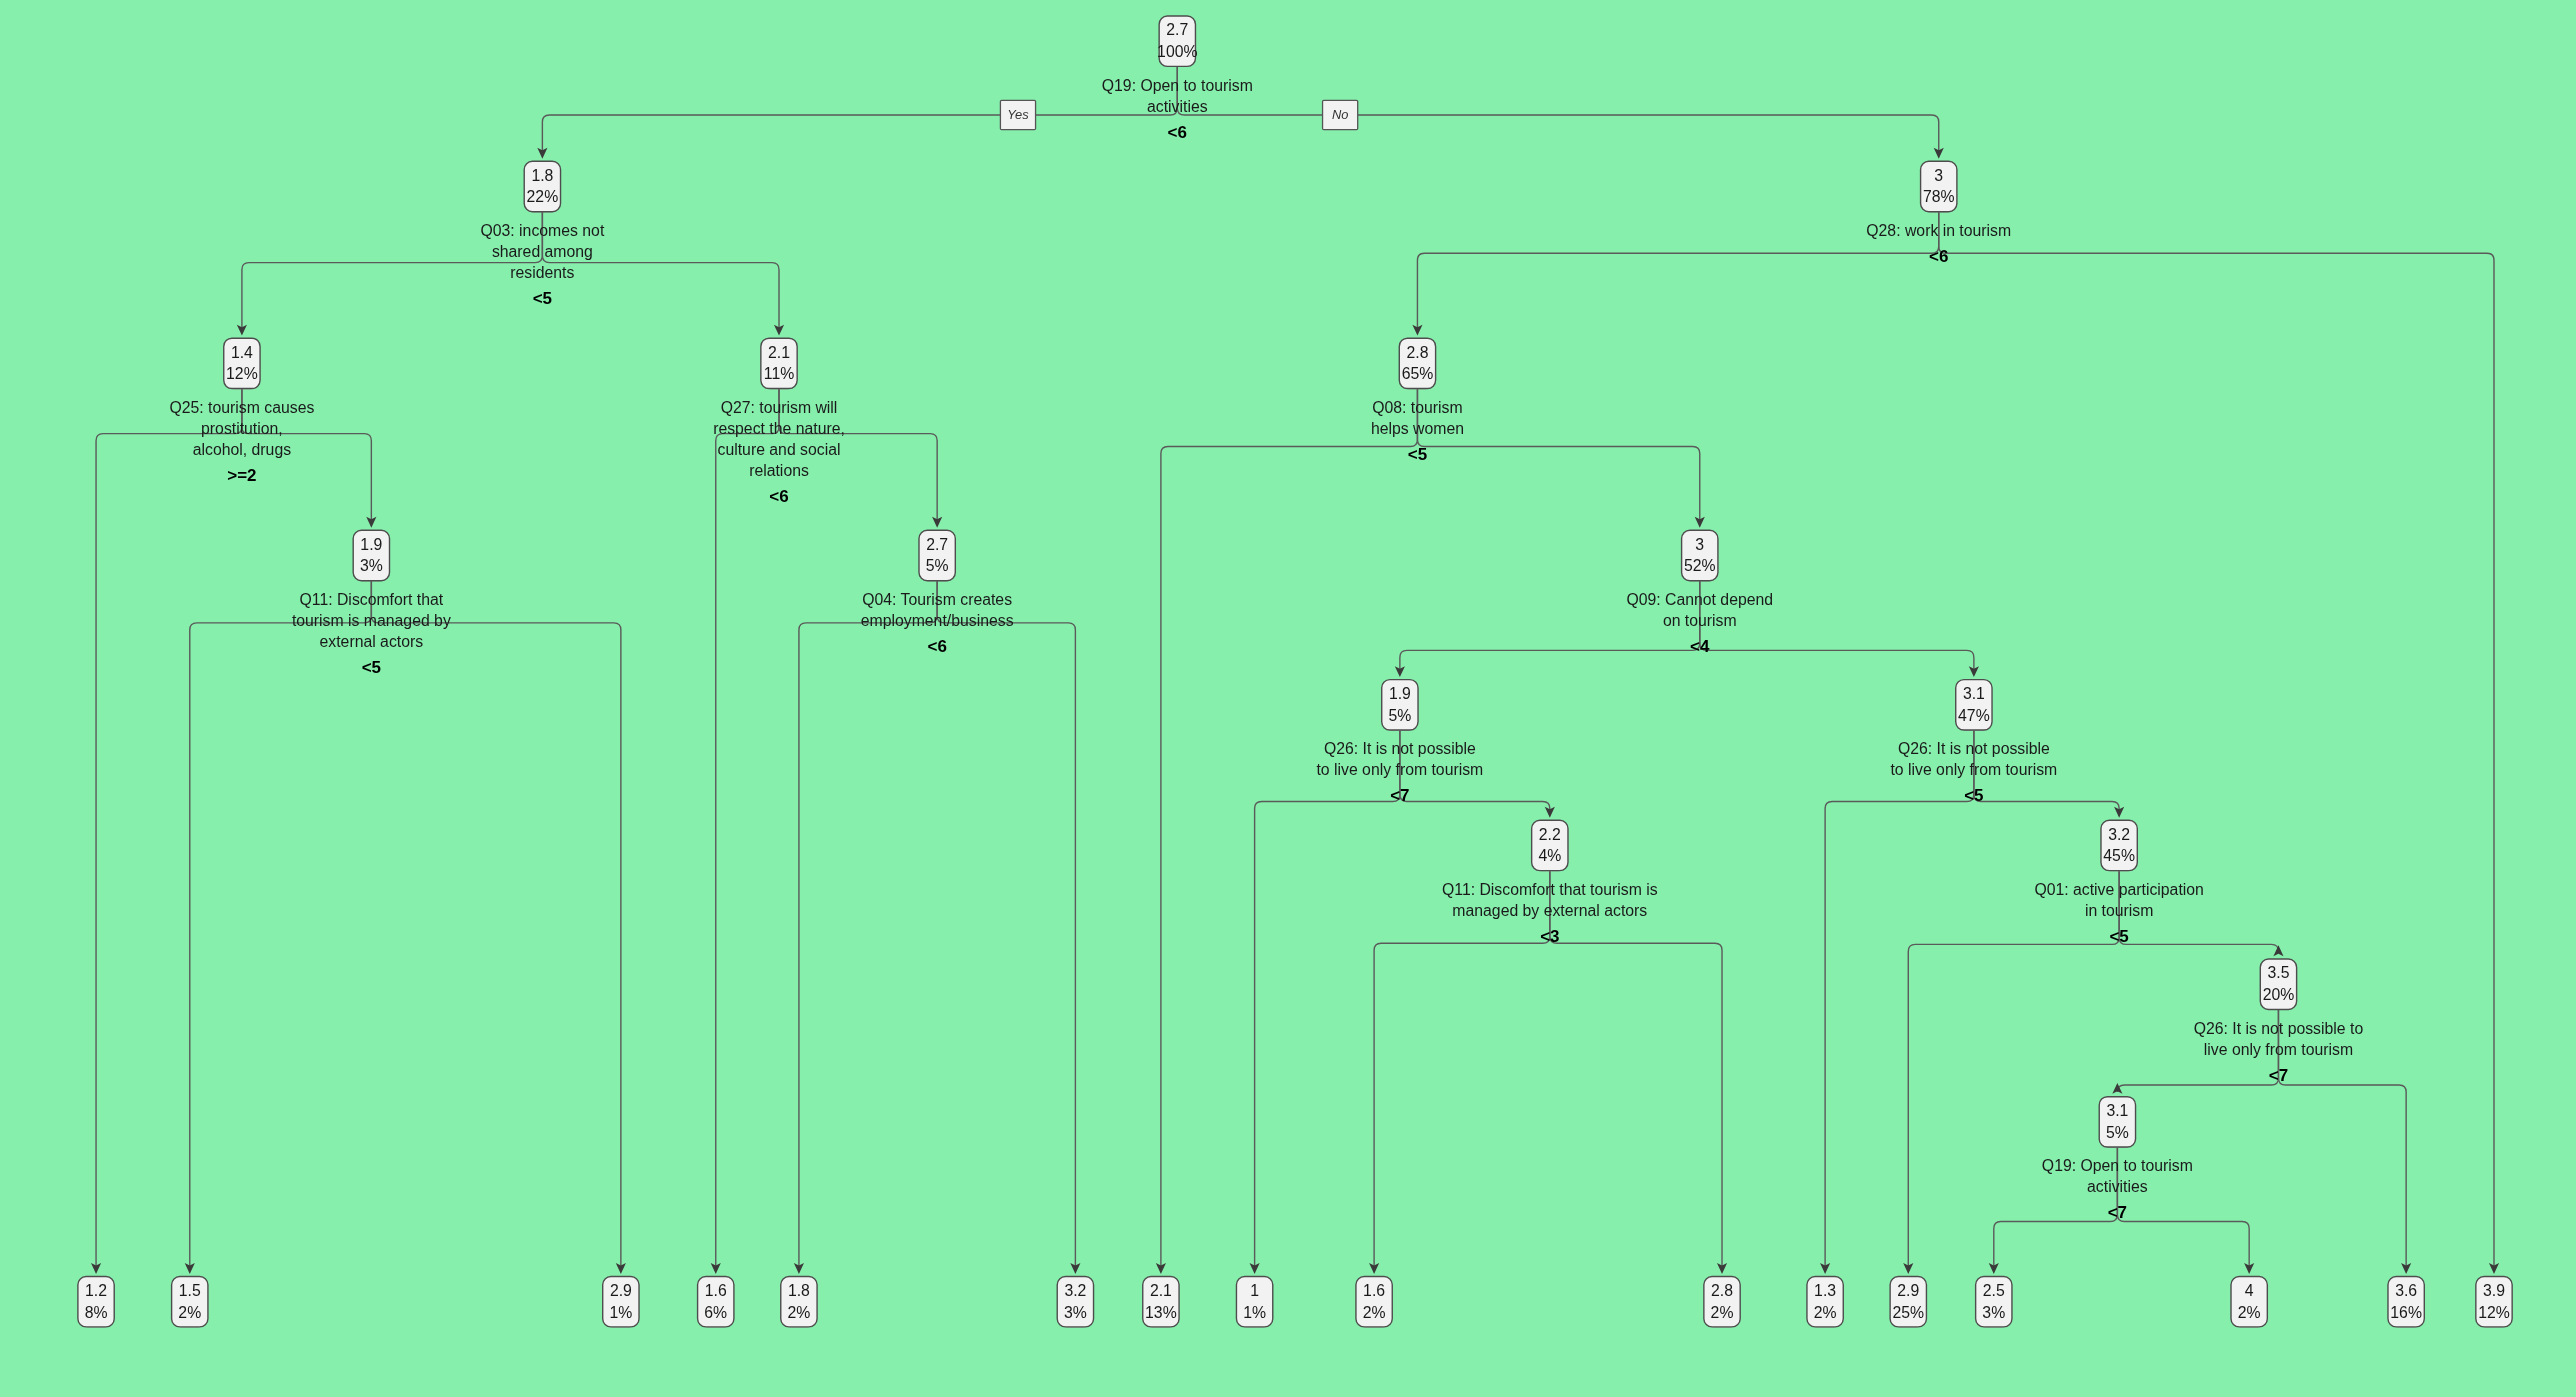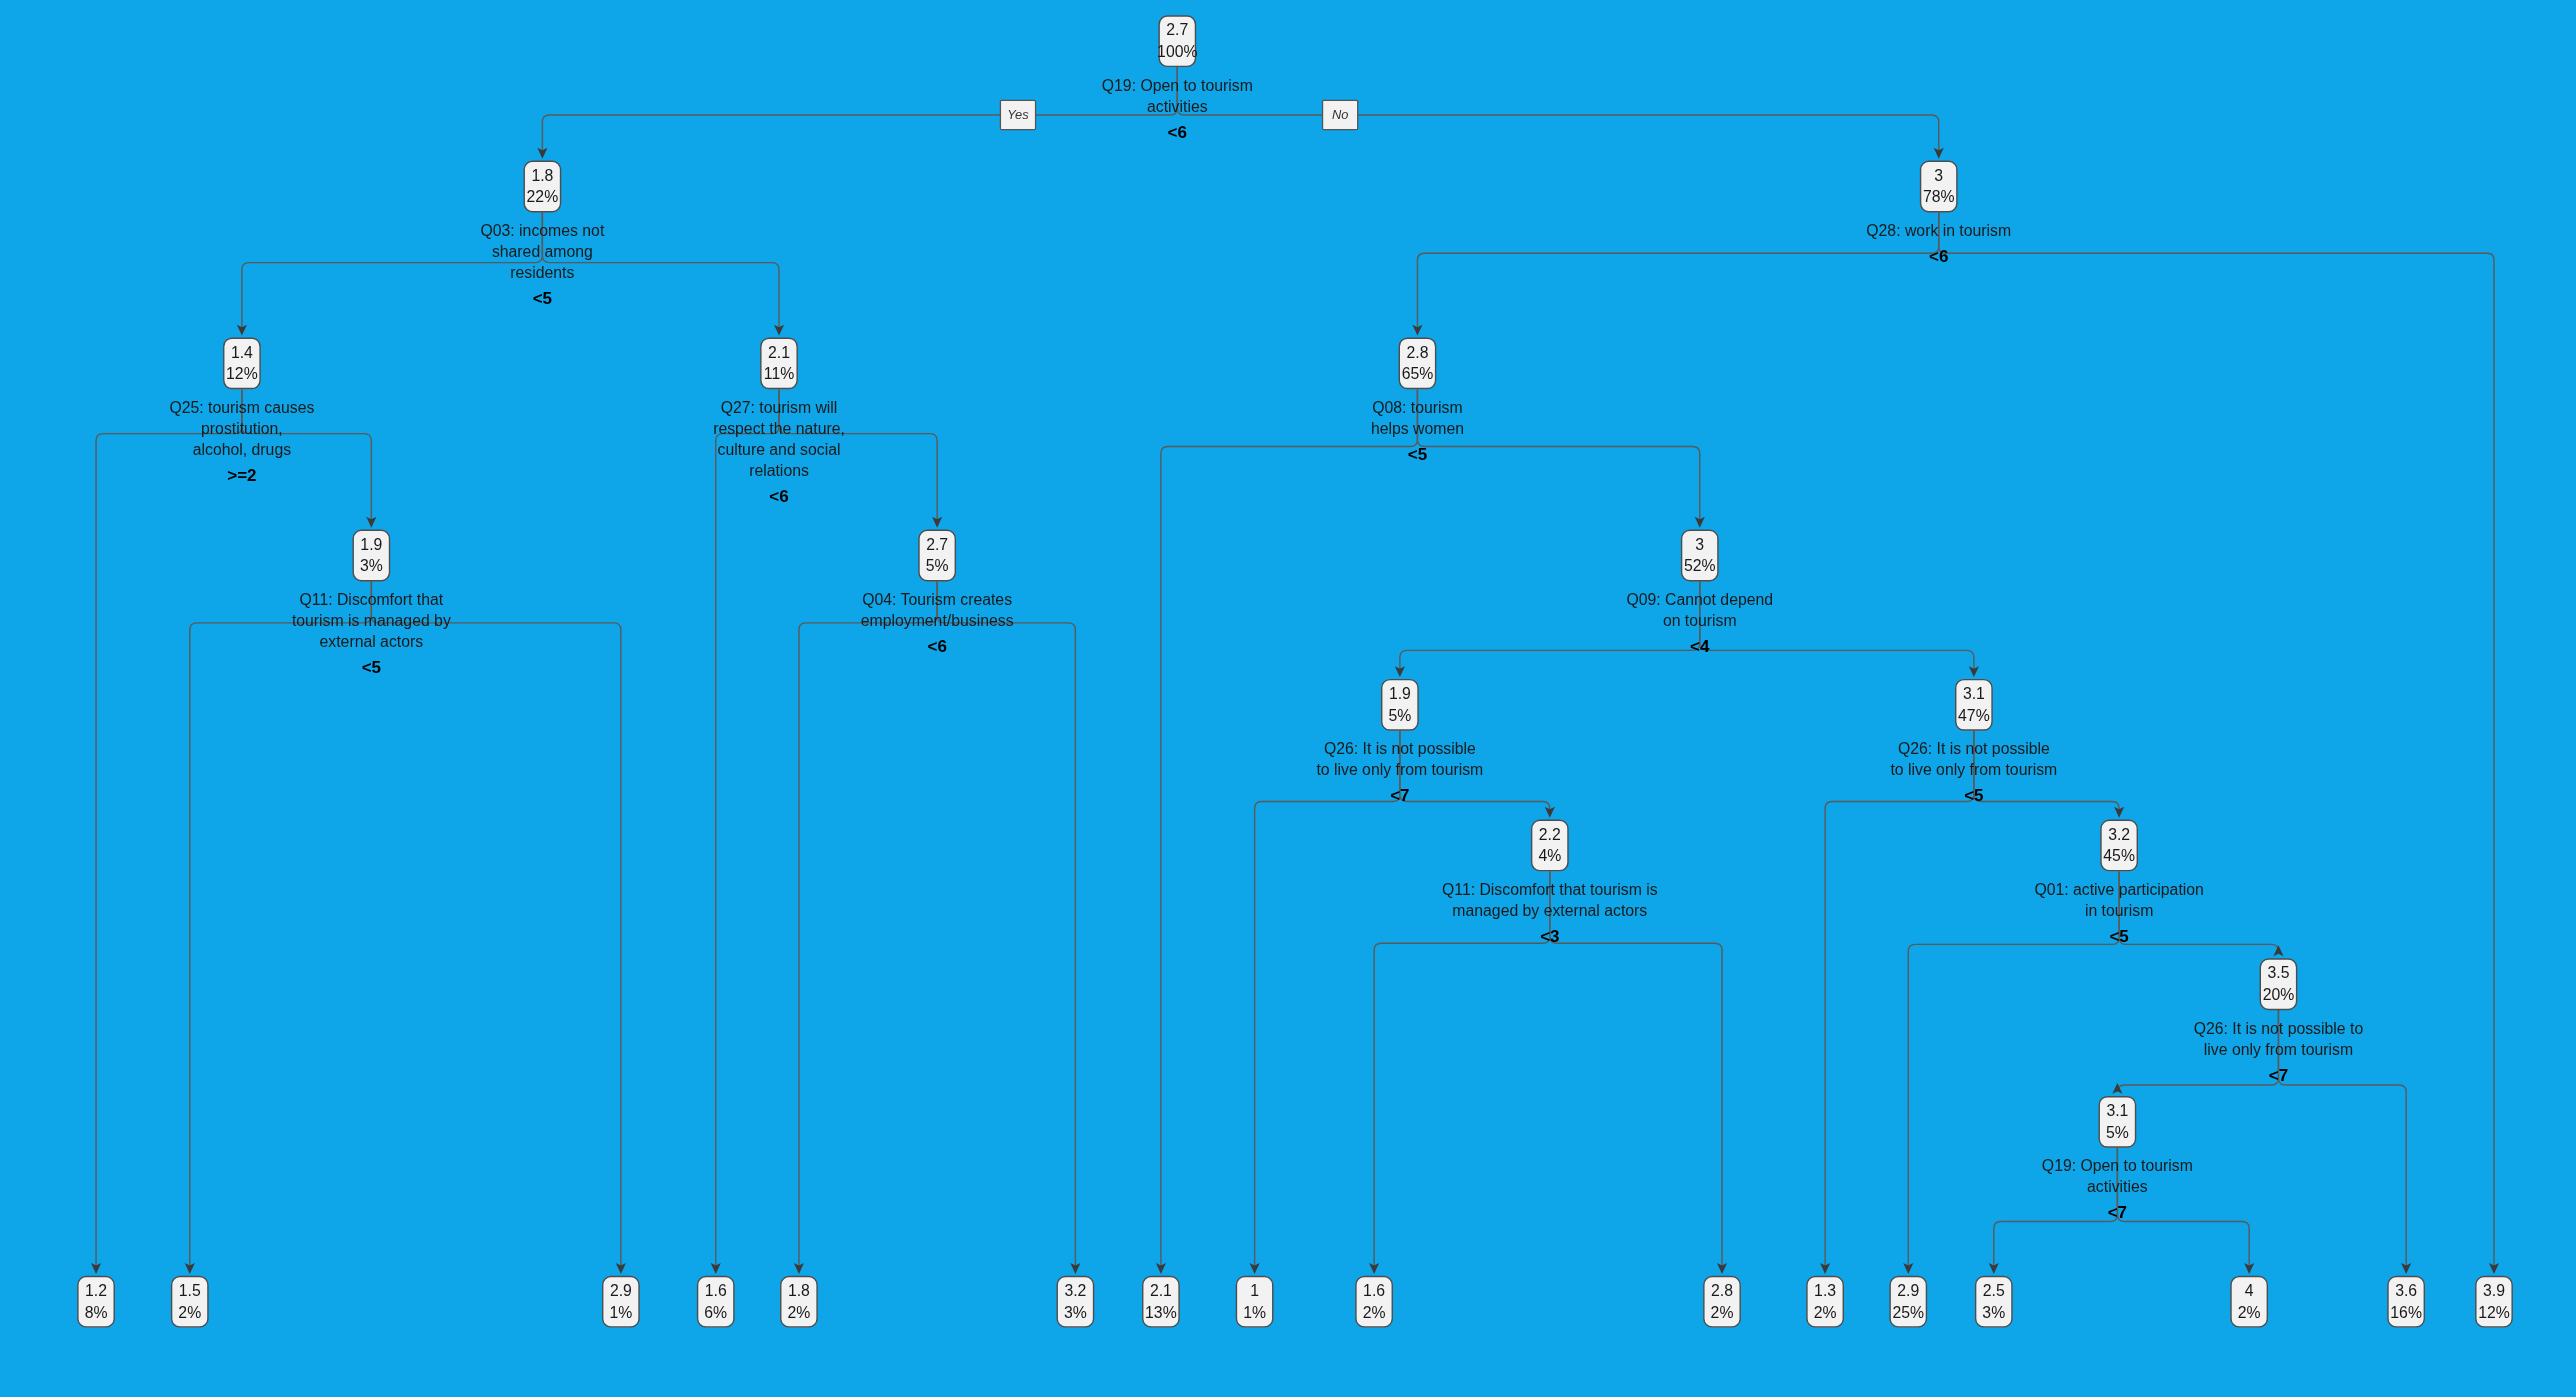--- a/index.html
+++ b/index.html
@@ -4,21 +4,21 @@
 <style>
   html, body {
     margin: 0;
     padding: 0;
     background: #f2f2f2;
   }
   #canvas-wrap {
     position: relative;
     width: 2576px;
     height: 1398px;
-    background: #0ea5e9;
+    background: #86efac;
     overflow: hidden;
     font-family: "Liberation Sans", sans-serif;
   }
   svg#tree-svg {
     position: absolute;
     inset: 0;
     width: 2576px;
     height: 1398px;
     display: block;
   }

